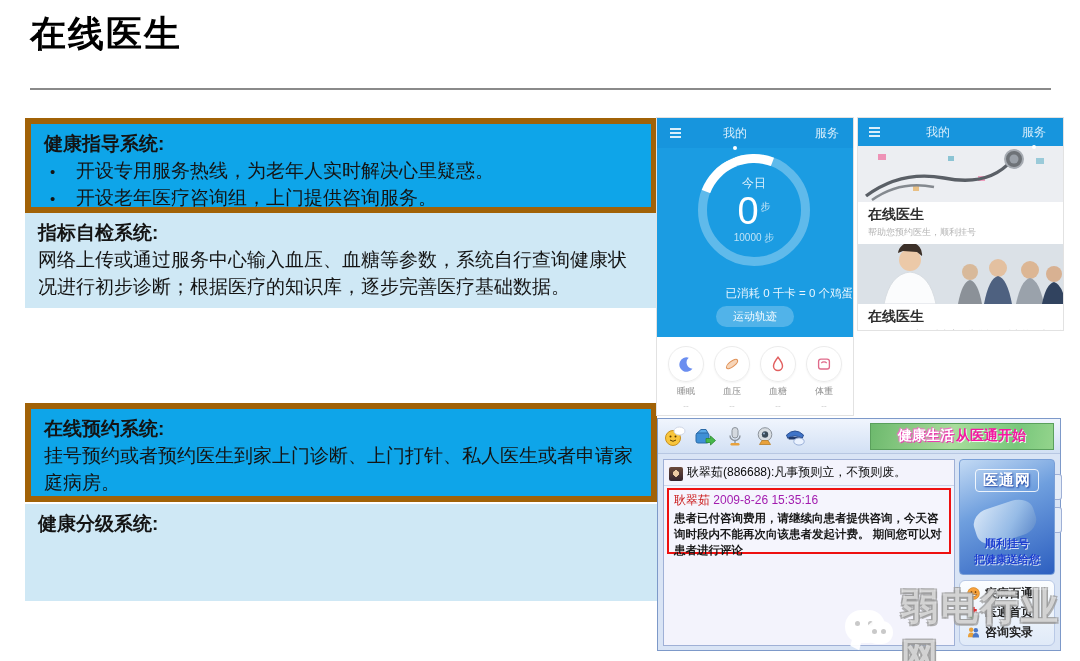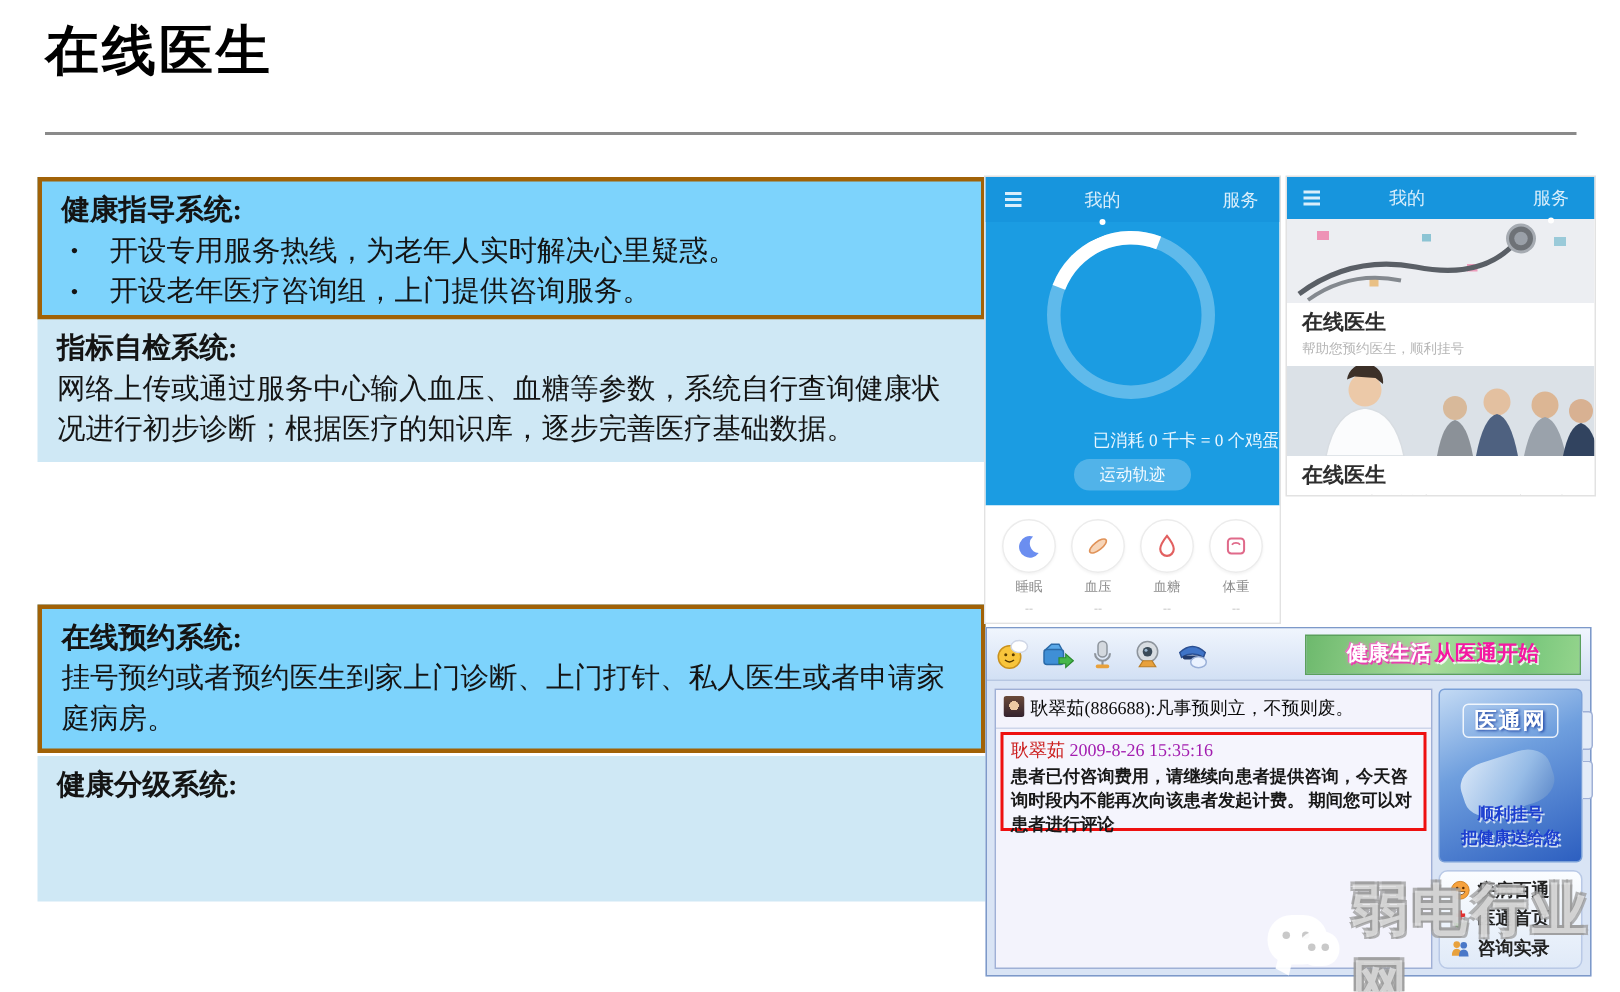--- a/index.html
+++ b/index.html
@@ -1,25 +1,25 @@
 <!DOCTYPE html>
 <html><head>
 <meta charset="utf-8">
 <style>
   * { margin:0; padding:0; box-sizing:border-box; }
   body { background:#fff; font-family:"Liberation Sans","DejaVu Sans",sans-serif; }
-  #canvas { position:relative; width:1080px; height:661px; background:#fff; overflow:hidden;font-family:Liberation Serif, serif; }
+  #canvas { position:relative; width:1080px; height:661px; background:#fff; overflow:hidden; }
 
   
   .page-title { position:absolute; left:30px; top:10px; font-size:36px; font-weight:800; color:#000; letter-spacing:2px; }
   .title-rule { position:absolute; left:30px; top:88px; width:1021px; height:2px; background:#8a8a8a; }
 
   
   .block { position:absolute; left:25px; width:632px; padding:7px 13px; font-size:19px; line-height:1.42; color:#141414; overflow:hidden; }
-  .block.bordered { background:#7dd3fc; border:3px solid #a16207; }
+  .block.bordered { background:#0ea5e9; border:6px solid #a16207; }
   .block.filled { background:#cfe8f5; }
   .block-title { font-weight:800; }
   .bullet-row { display:flex; }
   .bullet-row::before { content:"•"; width:26px; padding-left:6px; font-size:15px; line-height:1.8; }
   #block1 { top:118px; height:95px; }
   #block2 { top:213px; height:95px; }
   #block3 { top:403px; height:99px; }
   #block4 { top:504px; height:97px; }
 
   
@@ -60,21 +60,21 @@
   .card-img { display:block; }
 
   
   #chat { position:absolute; left:657px; top:418px; width:404px; height:233px; background:#d9e4f5; border:1px solid #7d99c9; }
   .chat-toolbar { display:flex; align-items:center; height:35px; padding:0 6px; gap:8px; background:linear-gradient(#f0f5fd,#d2e0f4); border-bottom:1px solid #b7c7e2; }
   .tool-icon { width:22px; height:22px; flex:0 0 auto; }
   .ad-banner { margin-left:auto; width:184px; height:27px; display:flex; align-items:center; justify-content:center; gap:2px; background:linear-gradient(100deg,#6db96d,#a9dd9c 45%,#79c77c 80%,#94d48c); border:1px solid #5aa05c; }
   .banner-t1 { color:#fff; font-weight:800; font-size:14px; text-shadow:1px 1px 0 #e83fae, -1px -1px 0 #ef6cc4, 0 0 3px #ff7ed0; }
   .banner-t2 { color:#f518a2; font-weight:800; font-size:14px; text-shadow:1px 1px 0 rgba(255,255,255,.85); }
   .chat-area { position:absolute; left:5px; top:40px; width:292px; height:187px; background:#f3f3fc; border:1px solid #9fb0d6; }
-  .status-row { display:flex; align-items:flex-start; gap:4px; padding:4px 5px; border-bottom:1px solid #cdd5ea; font-size:12px; color:#0a0a0a; }
+  .status-row { display:flex; align-items:flex-end; gap:4px; padding:4px 5px; border-bottom:1px solid #cdd5ea; font-size:12px; color:#0a0a0a; }
   .avatar { width:14px; height:14px; border-radius:2px; background:radial-gradient(circle at 50% 46%, #ecc9a4 0 30%, transparent 31%), linear-gradient(#6b4a3a,#33222e); flex:0 0 auto; }
   .billing-status { margin:15px 6px 3px; font-size:12px; color:#0a0a0a; }
   .red-box { margin:2px 3px; border:2px solid #ee1010; padding:2px 5px; height:66px; background:#f5f5fd; }
   .msg-head { font-size:12px; }
   .msg-sender { color:#cc2020; }
   .msg-time { color:#a21caf; }
   .msg-body { font-size:11.5px; color:#181818; font-weight:600; line-height:1.4; margin-top:1px; }
   .chat-sidebar { position:absolute; left:301px; top:40px; width:96px; height:187px; }
   .ad-box { position:relative; width:96px; height:116px; border-radius:4px; border:1px solid #7aa0d8; background:linear-gradient(155deg,#c3daf4 0%,#6f9fde 40%,#2d5fc0 100%); text-align:center; overflow:hidden; }
   .mouse-shape { position:absolute; left:14px; top:44px; width:62px; height:36px; background:linear-gradient(135deg,#e6f0fb,#9cc0e8 60%,#5b87c8); border-radius:18px/14px; transform:rotate(-18deg); opacity:.9; }
@@ -127,20 +127,25 @@
 
   <div id="phoneL" class="phone">
     <div class="pl-top">
       <div class="app-nav pl-nav">
         <span class="hamburger"></span>
         <span class="nav-tab tab-mine"><span>我的</span><span class="nav-dot"></span></span>
         <span class="nav-tab tab-service"><span>服务</span></span>
       </div>
       <div class="ring">
         <div class="ring-arc"></div>
+        <div class="ring-inner">
+          <div class="today">今日</div>
+          <div class="steps"><span>0</span><span class="steps-unit">步</span></div>
+          <div class="steps-goal">10000 步</div>
+        </div>
       </div>
       <div class="calories">已消耗 0 千卡 = 0 个鸡蛋</div>
       <div class="track-btn">运动轨迹</div>
     </div>
     <div class="metrics">
       <div class="metric">
         <div class="metric-circle">
           <svg width="18" height="18" viewBox="0 0 20 20">
               <path d="M13 3 a8 8 0 1 0 4.2 12.2 a7 7 0 0 1 -4.2 -12.2z" fill="#6b8ef0"></path>
             </svg>

